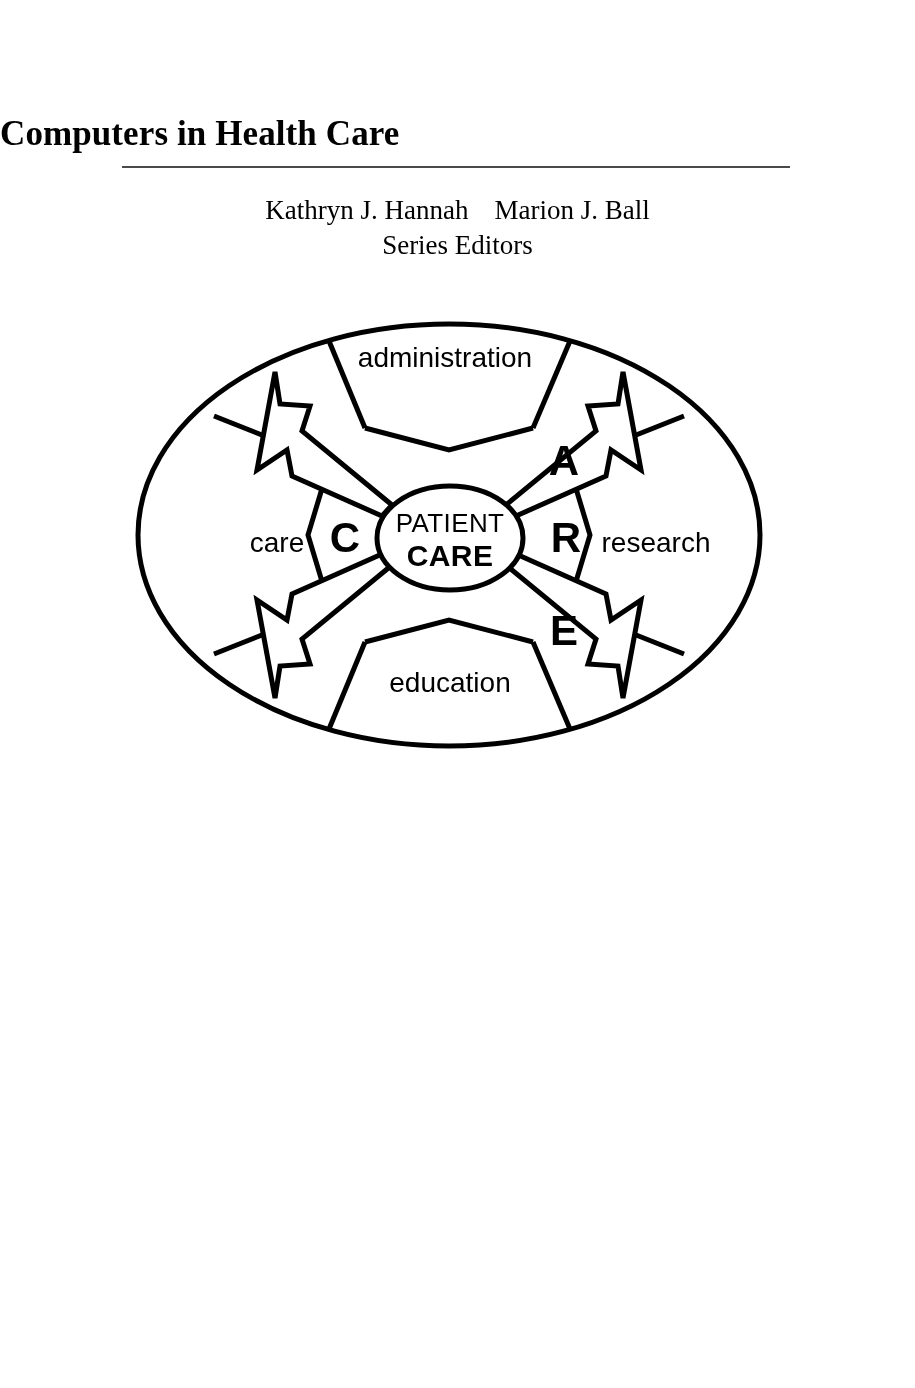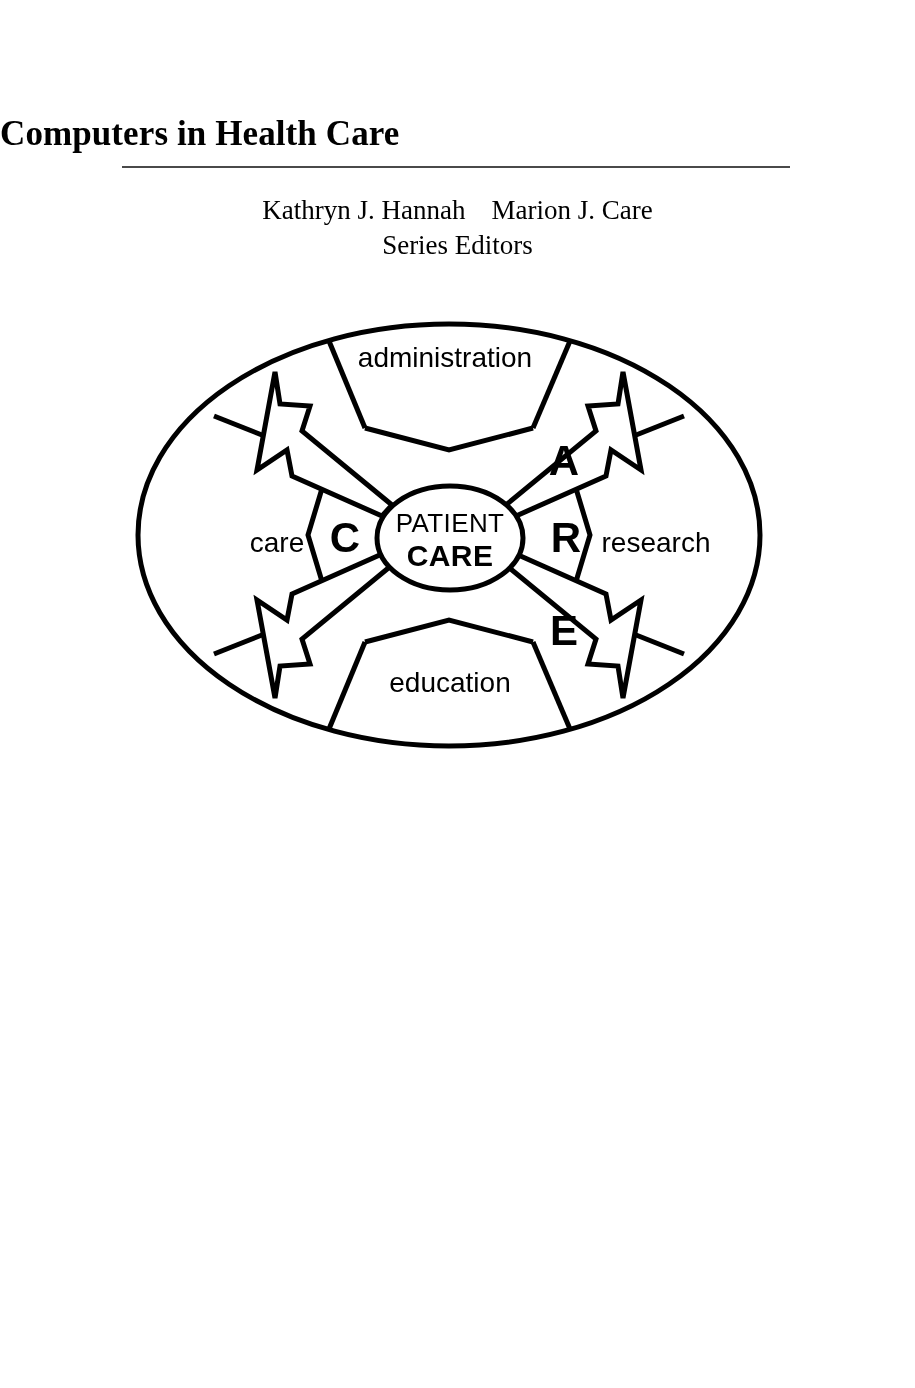--- a/index.html
+++ b/index.html
@@ -137,21 +137,21 @@
 
 <div id="page">
 
   <div class="masthead">
 
     <div class="series-title">Computers in Health Care</div>
 
     <div class="title-rule"></div>
 
     <div class="editors-line">
-      <span>Kathryn J. Hannah</span><span class="ed-gap"></span><span>Marion J. Care</span>
+      <span>Kathryn J. Hannah</span><span class="ed-gap"></span><span>Marion J. Ball</span>
     </div>
 
     <div class="editors-role">Series Editors</div>
   </div>
 
   <div class="figure-wrap">
     <svg class="figure-svg" viewBox="0 0 675 470" xmlns="http://www.w3.org/2000/svg">
 
       <ellipse class="stroke" cx="329" cy="235" rx="311" ry="211" stroke-width="5"></ellipse>
 

